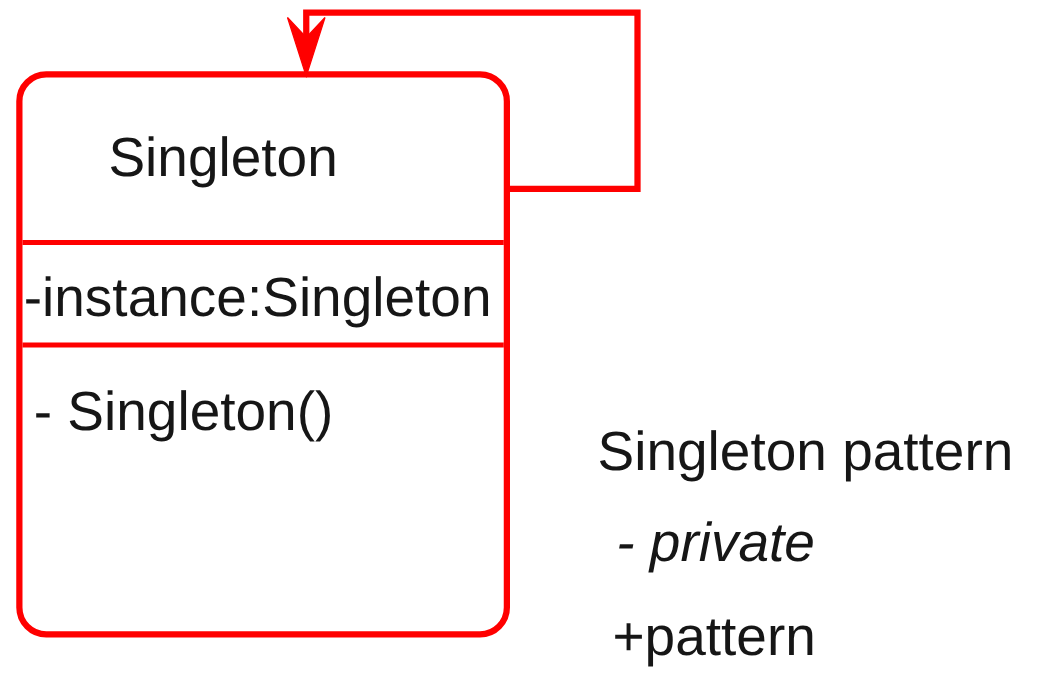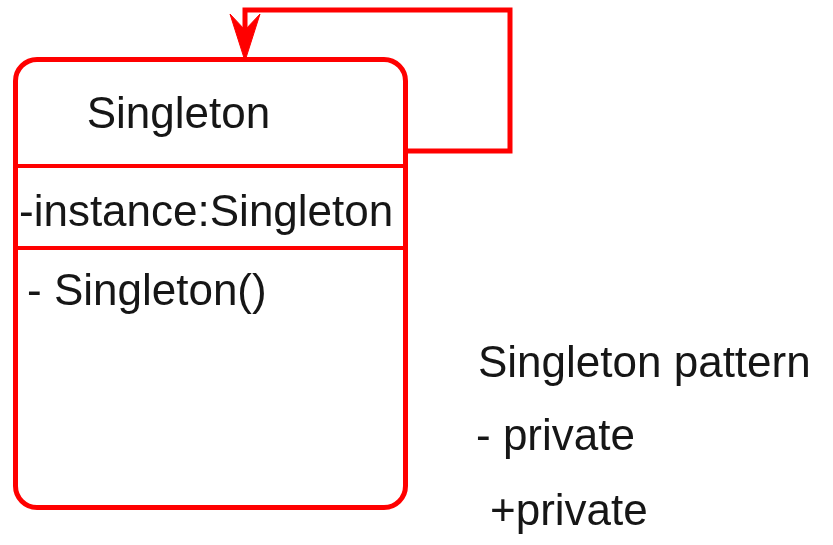--- a/index.html
+++ b/index.html
@@ -30,21 +30,21 @@
     height: 453px;
     box-sizing: border-box;
     border: 5px solid #ff0000;
     border-radius: 24px;
     background: transparent;
     display: flex;
     flex-direction: column;
     z-index: 2;
   }
   .compartment-name {
-    height: 102px;
+    height: 130px;
     box-sizing: border-box;
     display: flex;
     align-items: center;
     justify-content: center;
     padding-right: 64px;
     font-size: 44px;
   }
   .compartment-attrs {
     height: 82px;
     box-sizing: border-box;
@@ -54,33 +54,33 @@
     padding-top: 8px;
     padding-left: 1px;
     font-size: 44px;
     white-space: nowrap;
   }
   .compartment-methods {
     flex: 1;
     box-sizing: border-box;
     border-top: 4px solid #ff0000;
     padding-left: 9px;
-    padding-top: 2px;
+    padding-top: 14px;
     font-size: 44px;
     line-height: 76px;
     white-space: nowrap;
   }
   .legend-line {
     position: absolute;
     font-size: 44px;
     white-space: nowrap;
     z-index: 2;
   }
   .legend-title   { left: 478px; top: 317px; margin-top: 20px; }
-  .legend-private { left: 476px; top: 410px; }
+  .legend-private { left: 493px; top: 410px; font-style: italic; }
   .legend-public  { left: 490px; top: 485px; }
 </style>
 </head>
 <body>
 
 <div class="canvas">
 
   <svg class="arrow-svg" width="833" height="545" viewBox="0 0 833 545">
     <path d="M 408 151 H 510 V 10 H 245 V 30" fill="none" stroke="#ff0000" stroke-width="5"></path>
     <path d="M 245 61 L 230 14 L 245 30 L 260 14 Z" fill="#ff0000" stroke="#ff0000" stroke-width="1" stroke-linejoin="miter"></path>
@@ -93,15 +93,15 @@
     <div class="compartment-attrs">
       <span>-instance:Singleton</span>
     </div>
     <div class="compartment-methods">
       <div>- Singleton()</div>
     </div>
   </div>
 
   <div class="legend-line legend-title">Singleton pattern</div>
   <div class="legend-line legend-private">- private</div>
-  <div class="legend-line legend-public">+private</div>
+  <div class="legend-line legend-public">+pattern</div>
 
 </div>
 
 </body></html>

